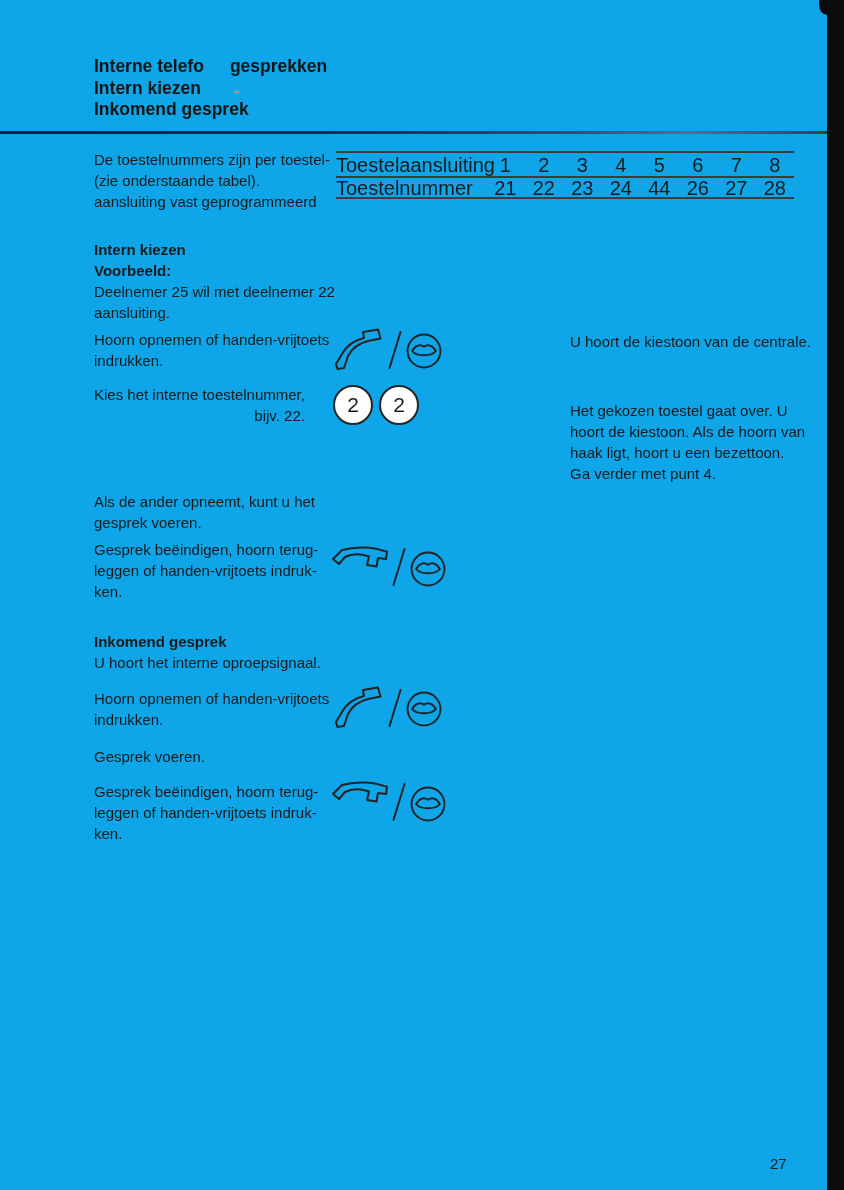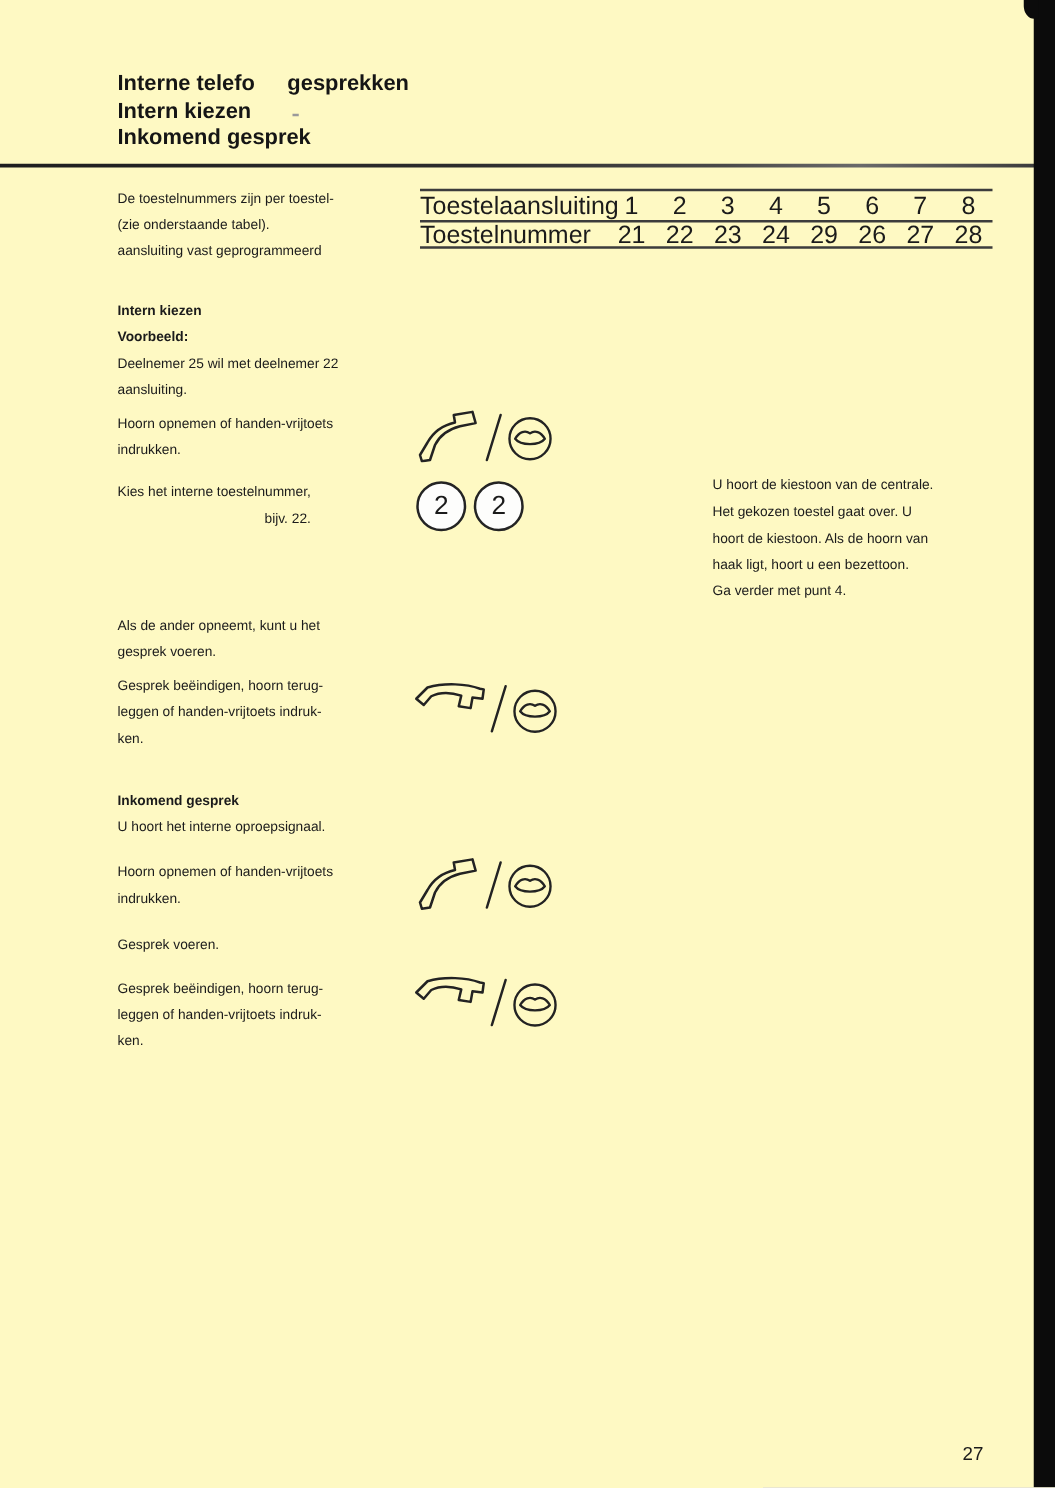--- a/index.html
+++ b/index.html
@@ -1,23 +1,23 @@
 <!DOCTYPE html>
 <html><head>
 <meta charset="utf-8">
 <style>
   html,body{margin:0;padding:0;background:#d9d9d9;}
   .page{
     position:relative;width:844px;height:1190px;margin:0 auto;
-    background:#fef9c3;overflow:hidden;
+    background:#0ea5e9;overflow:hidden;
     font-family:"Liberation Sans","DejaVu Sans",sans-serif;
     color:#1b1b1b;
   }
   .abs{position:absolute;}
-  .t{font-size:11px;line-height:21px;}
+  .t{font-size:15px;line-height:21px;}
   .b{font-weight:700;}
   .title{font-size:17.5px;font-weight:700;line-height:21.5px;color:#151515;}
   .gap{display:inline-block;width:26px;}
   .divider{
     left:0;top:131px;width:829px;height:3px;
     background:linear-gradient(90deg,#1e1e1e 0%,#2c2c2c 45%,#4a4a4a 70%,#6a6a6a 83%,#3c3c3c 100%);
   }
   .rule{position:absolute;left:0;width:100%;height:2px;background:#3c3c3c;}
   .trow{position:absolute;left:0;width:100%;display:flex;align-items:center;height:22px;font-size:20px;}
   .tlabel{width:150px;}
@@ -70,21 +70,21 @@
       <div class="tcell">6</div>
       <div class="tcell">7</div>
       <div class="tcell">8</div>
     </div>
     <div class="trow" style="top:27px;justify-content:flex-end;">
       <div class="tlabel">Toestelnummer</div>
       <div class="tcell">21</div>
       <div class="tcell">22</div>
       <div class="tcell">23</div>
       <div class="tcell">24</div>
-      <div class="tcell">29</div>
+      <div class="tcell">44</div>
       <div class="tcell">26</div>
       <div class="tcell">27</div>
       <div class="tcell">28</div>
     </div>
   </div>
 
   <div class="abs t" style="left:94px;top:239px;">
     <div class="b">Intern kiezen</div>
     <div class="b">Voorbeeld:</div>
     <div>Deelnemer 25 wil met deelnemer 22</div>
@@ -100,21 +100,21 @@
       <path class="icon-stroke" d="M3 36 L9 26 C14 17 22 12 31 10 L30 4 L45 1.5 L47.5 10.5 L35 13 C27 15 19 20 15 28 L11 40 L4.5 41 Z"></path>
     </svg>
     <svg width="14" height="40" viewBox="0 0 14 40" style="margin:2px 3px 0 3px;">
       <line class="icon-stroke" x1="12.5" y1="2" x2="1.5" y2="38"></line>
     </svg>
     <svg width="38" height="38" viewBox="0 0 40 40" style="margin-top:4px;">
       <circle class="icon-stroke" cx="20" cy="20" r="17.3" stroke-width="2.2"></circle>
       <path class="icon-stroke" d="M7.5 20 C11 14 16 12.5 20 15.5 C24 12.5 29 14 32.5 20 C28 26 12 26 7.5 20 Z" stroke-width="2.4"></path>
     </svg>
   </div>
-  <div class="abs t" style="left:570px;top:331px;margin-top:47px;">
+  <div class="abs t" style="left:570px;top:331px;">
     <div>U hoort de kiestoon van de centrale.</div>
   </div>
 
   <div class="abs t" style="left:94px;top:384px;text-align:right;">
     <div>Kies het interne toestelnummer,</div>
     <div>bijv. 22.</div>
   </div>
   <div class="abs keys" style="left:333px;top:385px;">
     <div class="key">2</div>
     <div class="key">2</div>

